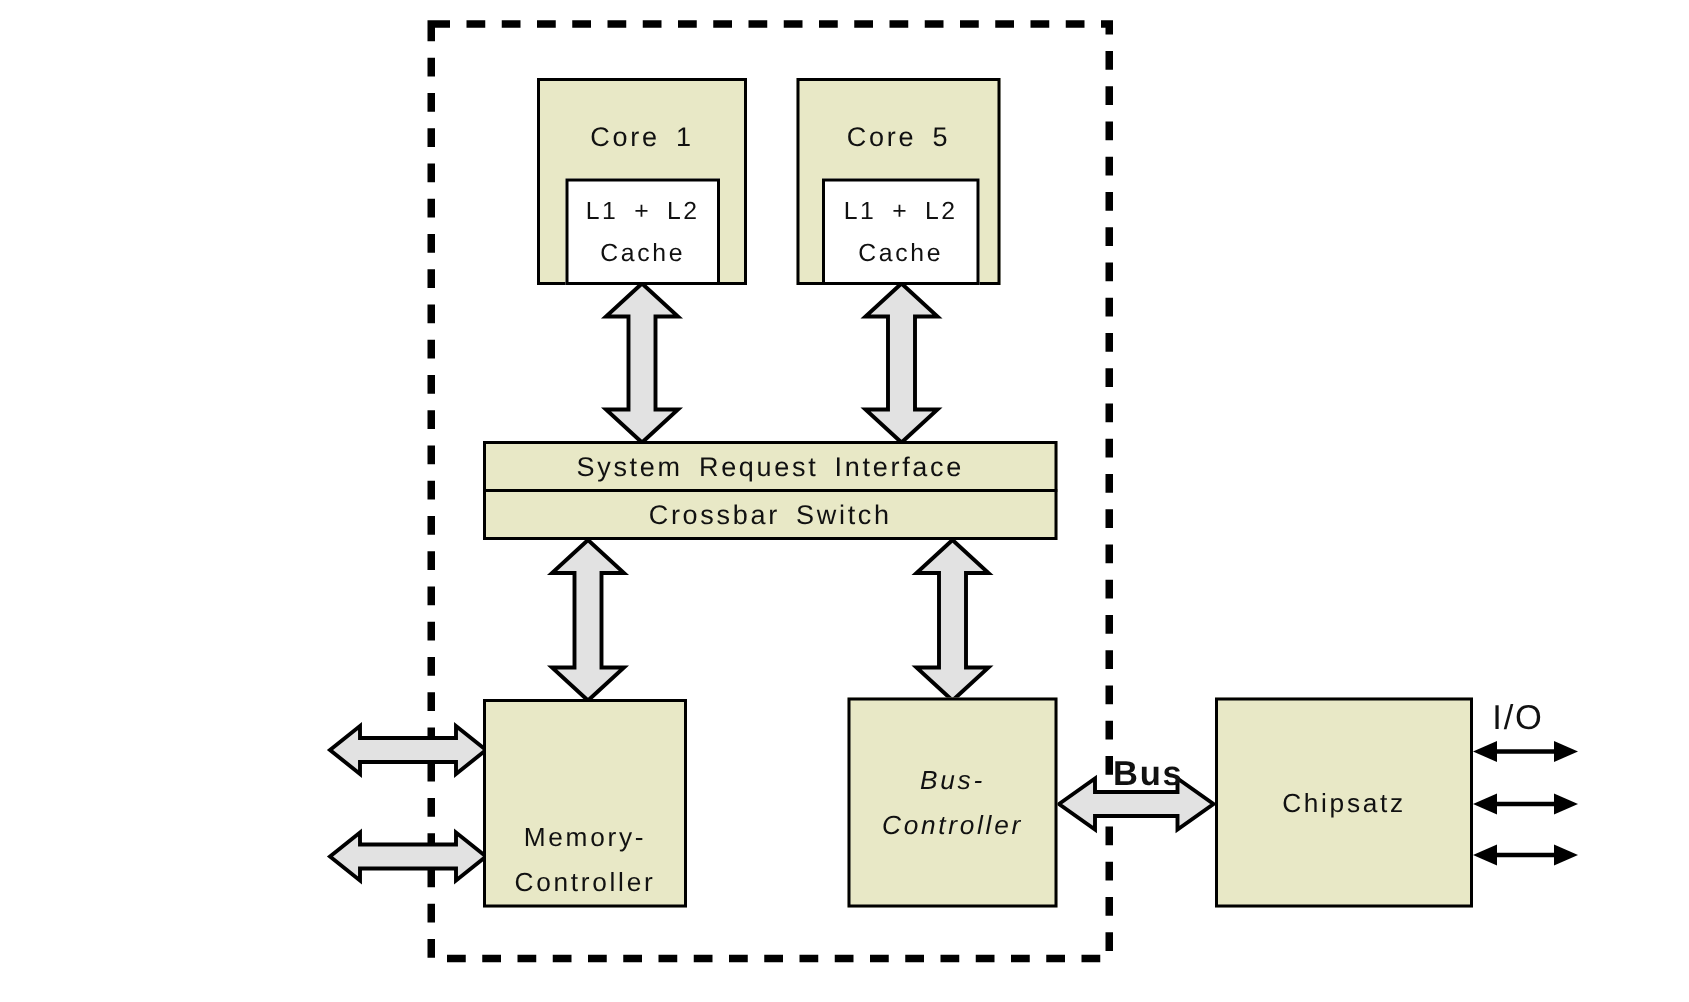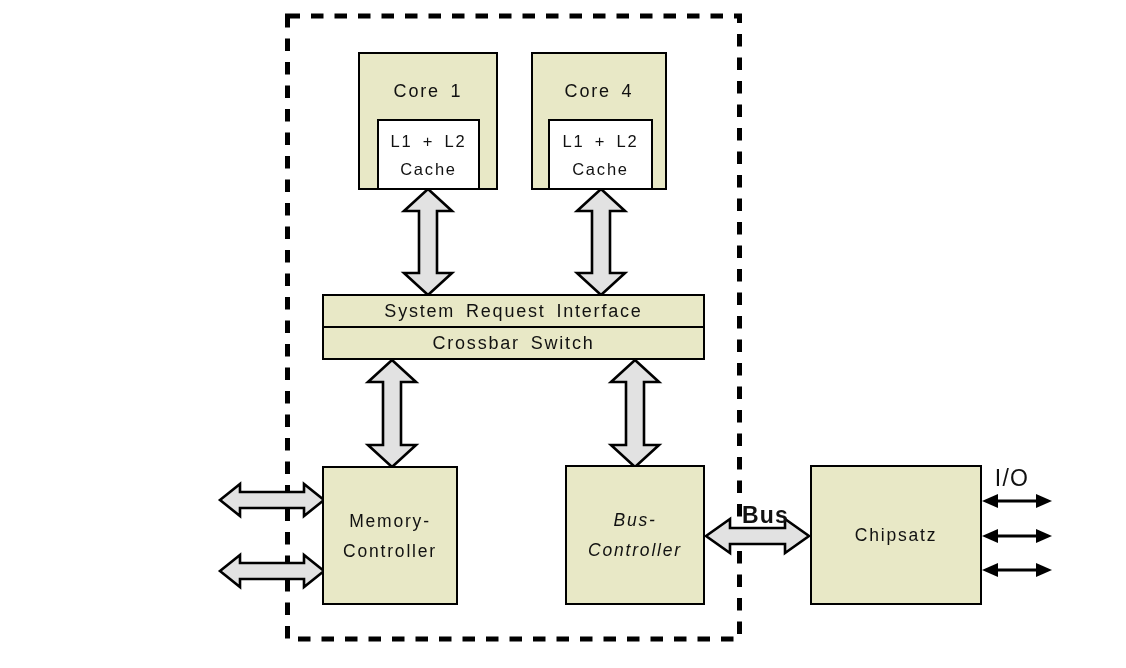--- a/index.html
+++ b/index.html
@@ -85,36 +85,36 @@
 
   <div class="box core" style="left:358px; top:52px; width:140px; height:138px;">
     <span>Core 1</span>
   </div>
   <div class="box cache" style="left:377px; top:119px; width:103px; height:71px;">
     <span>L1 + L2</span>
     <span>Cache</span>
   </div>
 
   <div class="box core" style="left:531px; top:52px; width:136px; height:138px;">
-    <span>Core 4</span>
+    <span>Core 5</span>
   </div>
   <div class="box cache" style="left:548px; top:119px; width:105px; height:71px;">
     <span>L1 + L2</span>
     <span>Cache</span>
   </div>
 
   <div class="box bar" style="left:322px; top:325.5px; width:383px; height:34.5px;">
     <span>Crossbar Switch</span>
   </div>
   <div class="box bar" style="left:322px; top:294px; width:383px; height:34px;">
     <span>System Request Interface</span>
   </div>
 
 
-  <div class="box" style="left:322px; top:466px; width:136px; height:139px;">
+  <div class="box" style="left:322px; top:466px; width:136px; height:139px;justify-content:flex-end;">
     <span>Memory-</span>
     <span>Controller</span>
   </div>
 
   <div class="box" style="left:565px; top:465px; width:140px; height:140px;font-style:italic;">
     <span>Bus-</span>
     <span>Controller</span>
   </div>
 
   <div class="box" style="left:810px; top:465px; width:172px; height:140px;text-align:right;">

